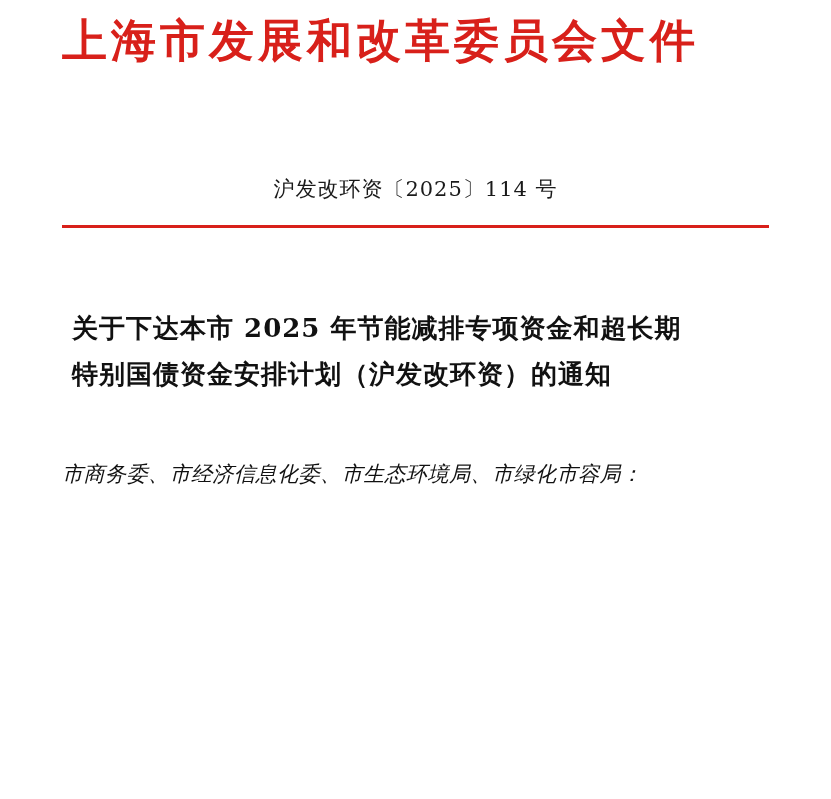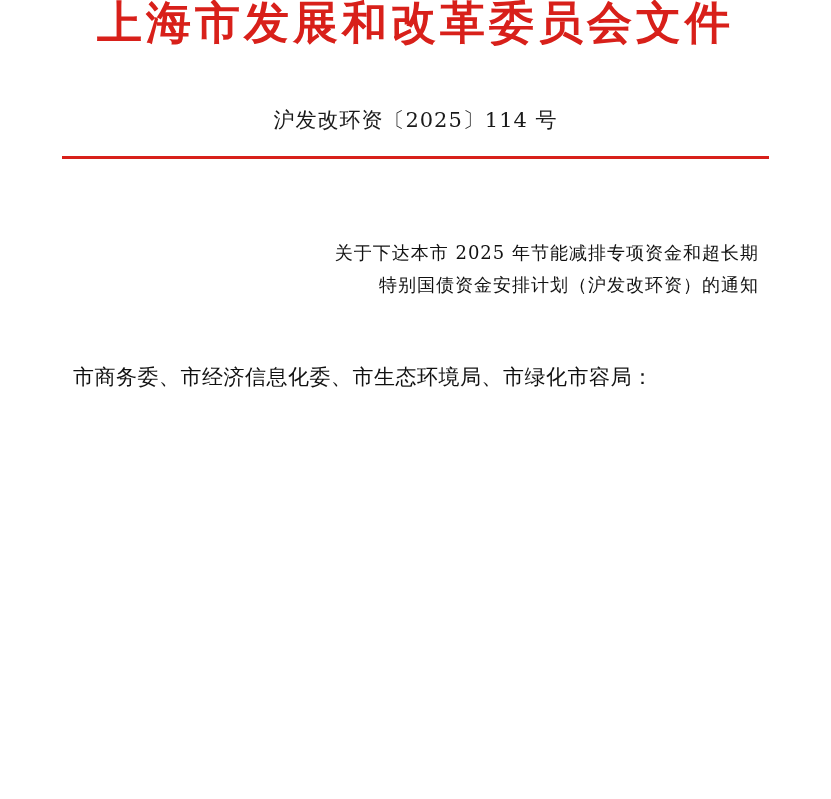--- a/index.html
+++ b/index.html
@@ -14,69 +14,71 @@
     overflow: hidden;
   }
   .page {
     position: relative;
     width: 831px;
     height: 799px;
     box-sizing: border-box;
     padding: 0 62px;
   }
   .masthead {
-    text-align: center;
+    text-align: left;
     color: #d8201a;
     font-family: "DejaVu Serif", "Liberation Serif", serif;
     font-weight: 700;
     font-size: 45px;
     letter-spacing: 4px;
     line-height: 1.0;
+    padding-top: 18px;
     white-space: nowrap;
   }
   .doc-number {
     text-align: center;
     font-size: 21px;
     color: #1a1a1a;
     letter-spacing: 1px;
-    margin-top: 61px;
+    margin-top: 112px;
     font-family: "DejaVu Serif", "Liberation Serif", serif;
   }
   .red-rule {
     margin-top: 22px;
     height: 3px;
     background: #d8201a;
     width: 100%;
   }
   .doc-title {
     margin-top: 78px;
-    text-align: right;
-    font-size: 18px;
-    font-weight: 400;
+    text-align: left;
+    font-size: 26px;
+    font-weight: 700;
     color: #111111;
     line-height: 1.75;
     letter-spacing: 1px;
     padding: 0 10px;
   }
   .doc-title .line {
     display: block;
     white-space: nowrap;
   }
   .body-text {
     margin-top: 56px;
     font-size: 21px;
     color: #111111;
     line-height: 2.0;
     letter-spacing: 0.5px;
   }
   .body-text p {
-    margin: 11px;
+    margin: 0;
     text-align: justify;
     text-align-last: left;
     text-justify: inter-ideograph;
+    font-style: italic;
   }
   .body-text p.indent {
     text-indent: 2em;
   }
   .spacer-bottom {
     height: 40px;
   }
 </style>
 </head>
 <body>

